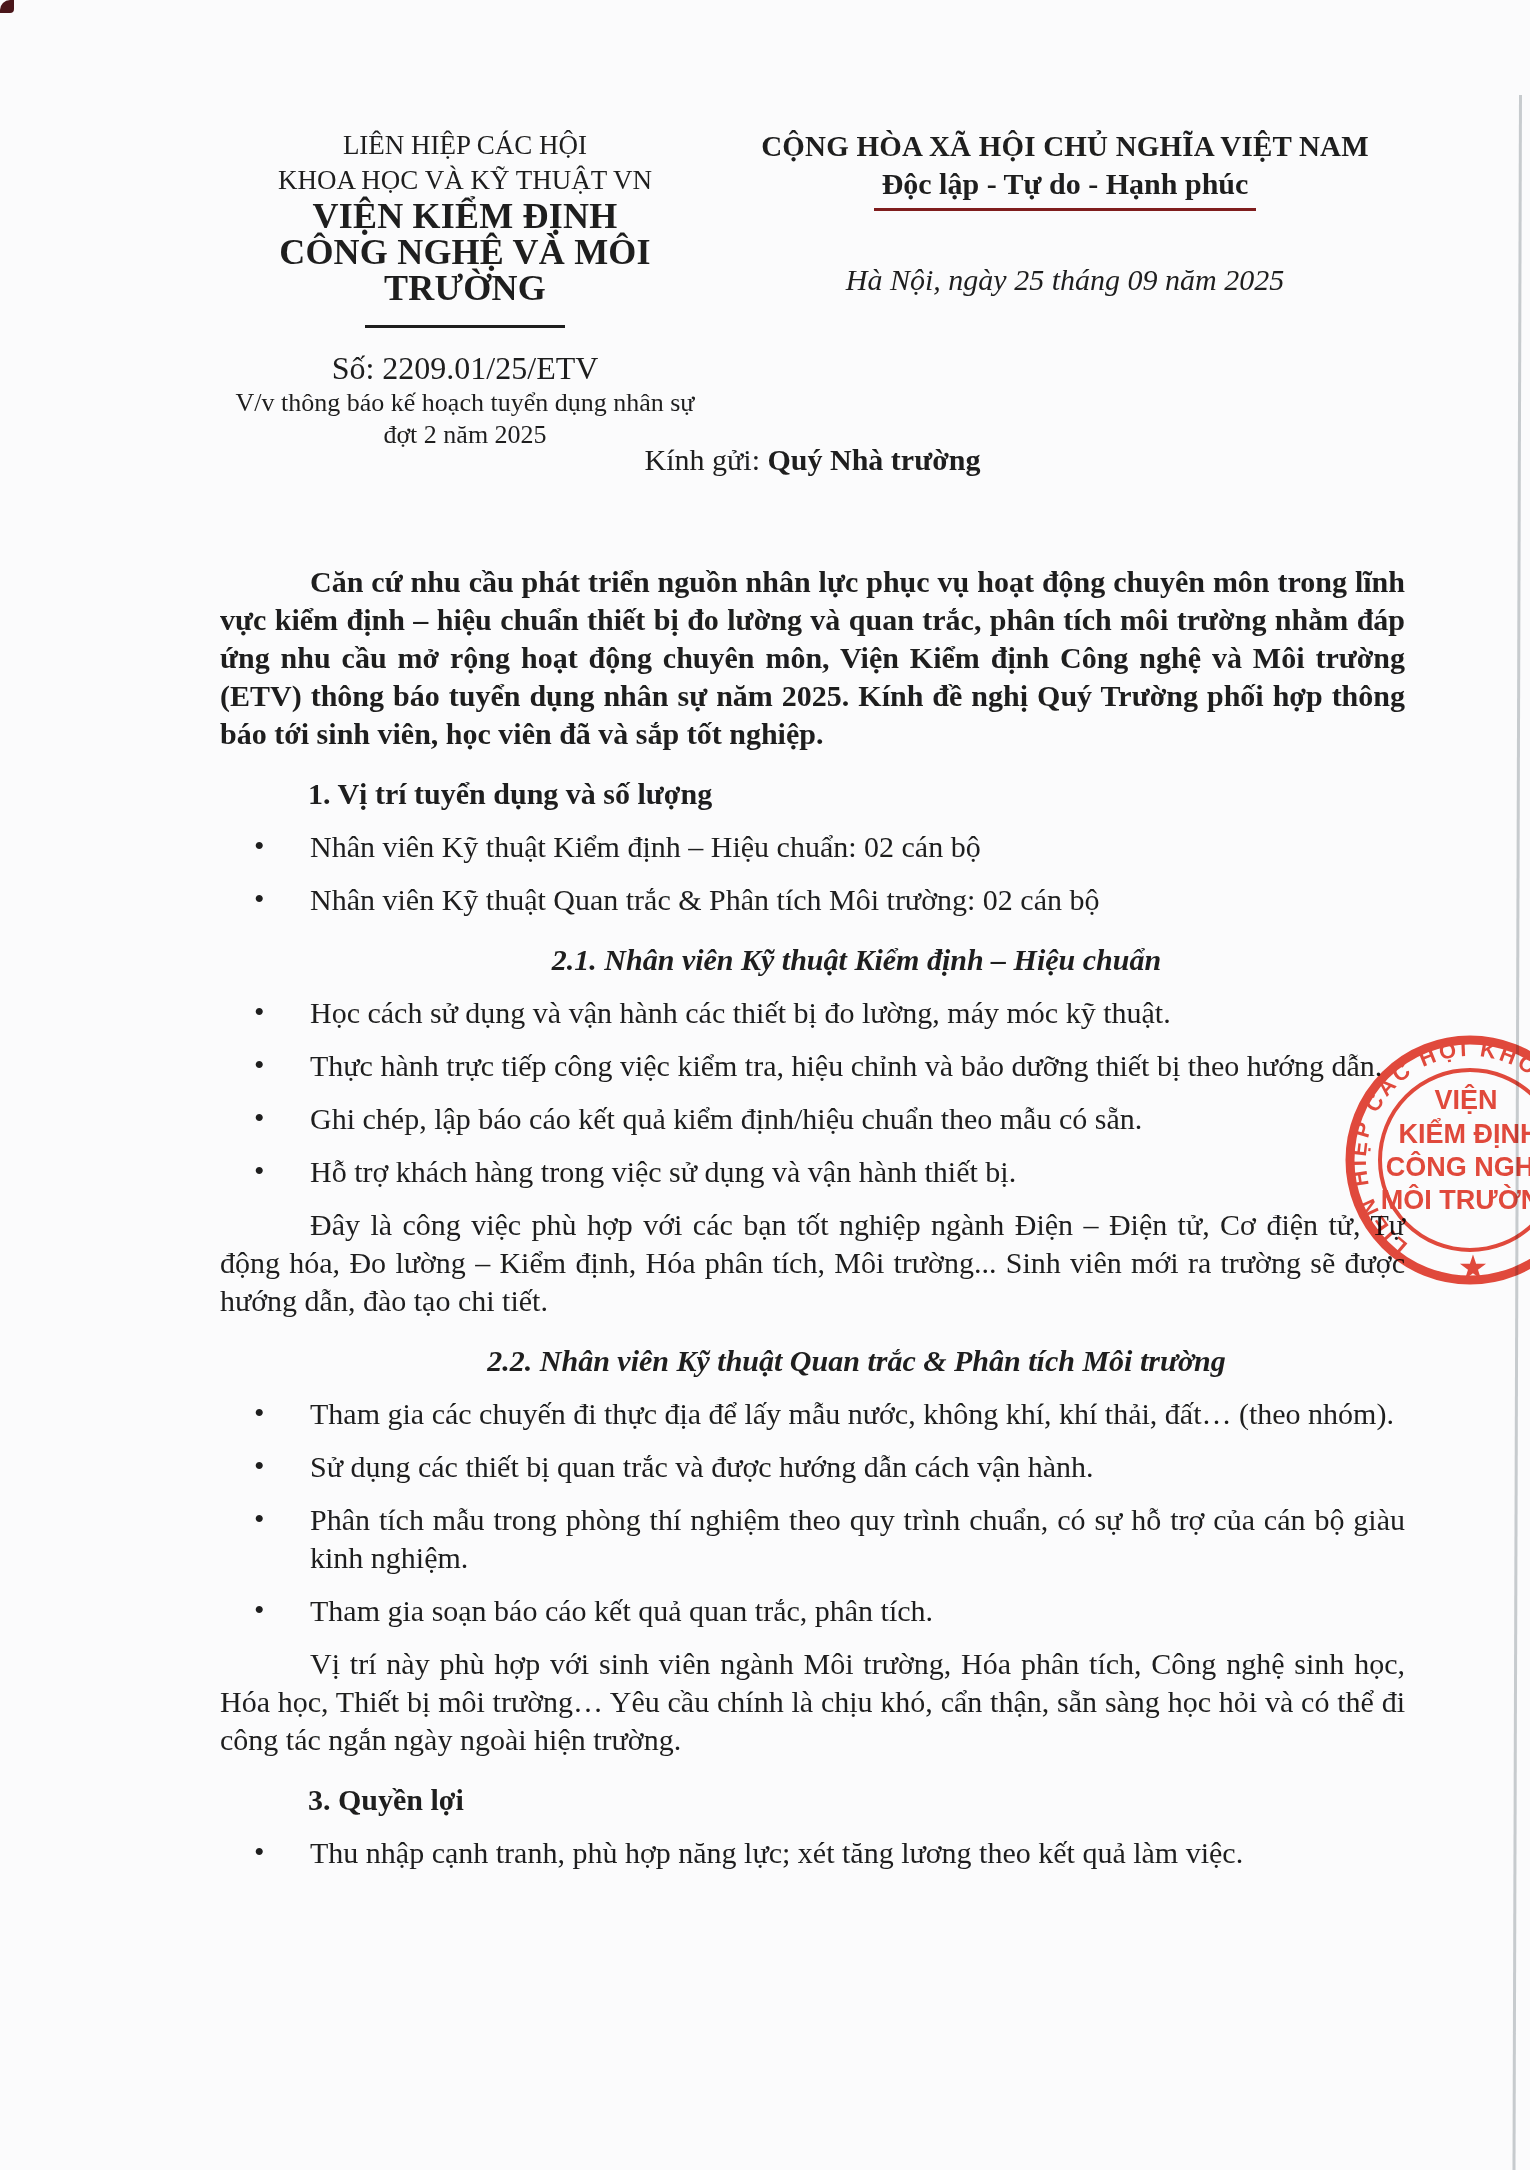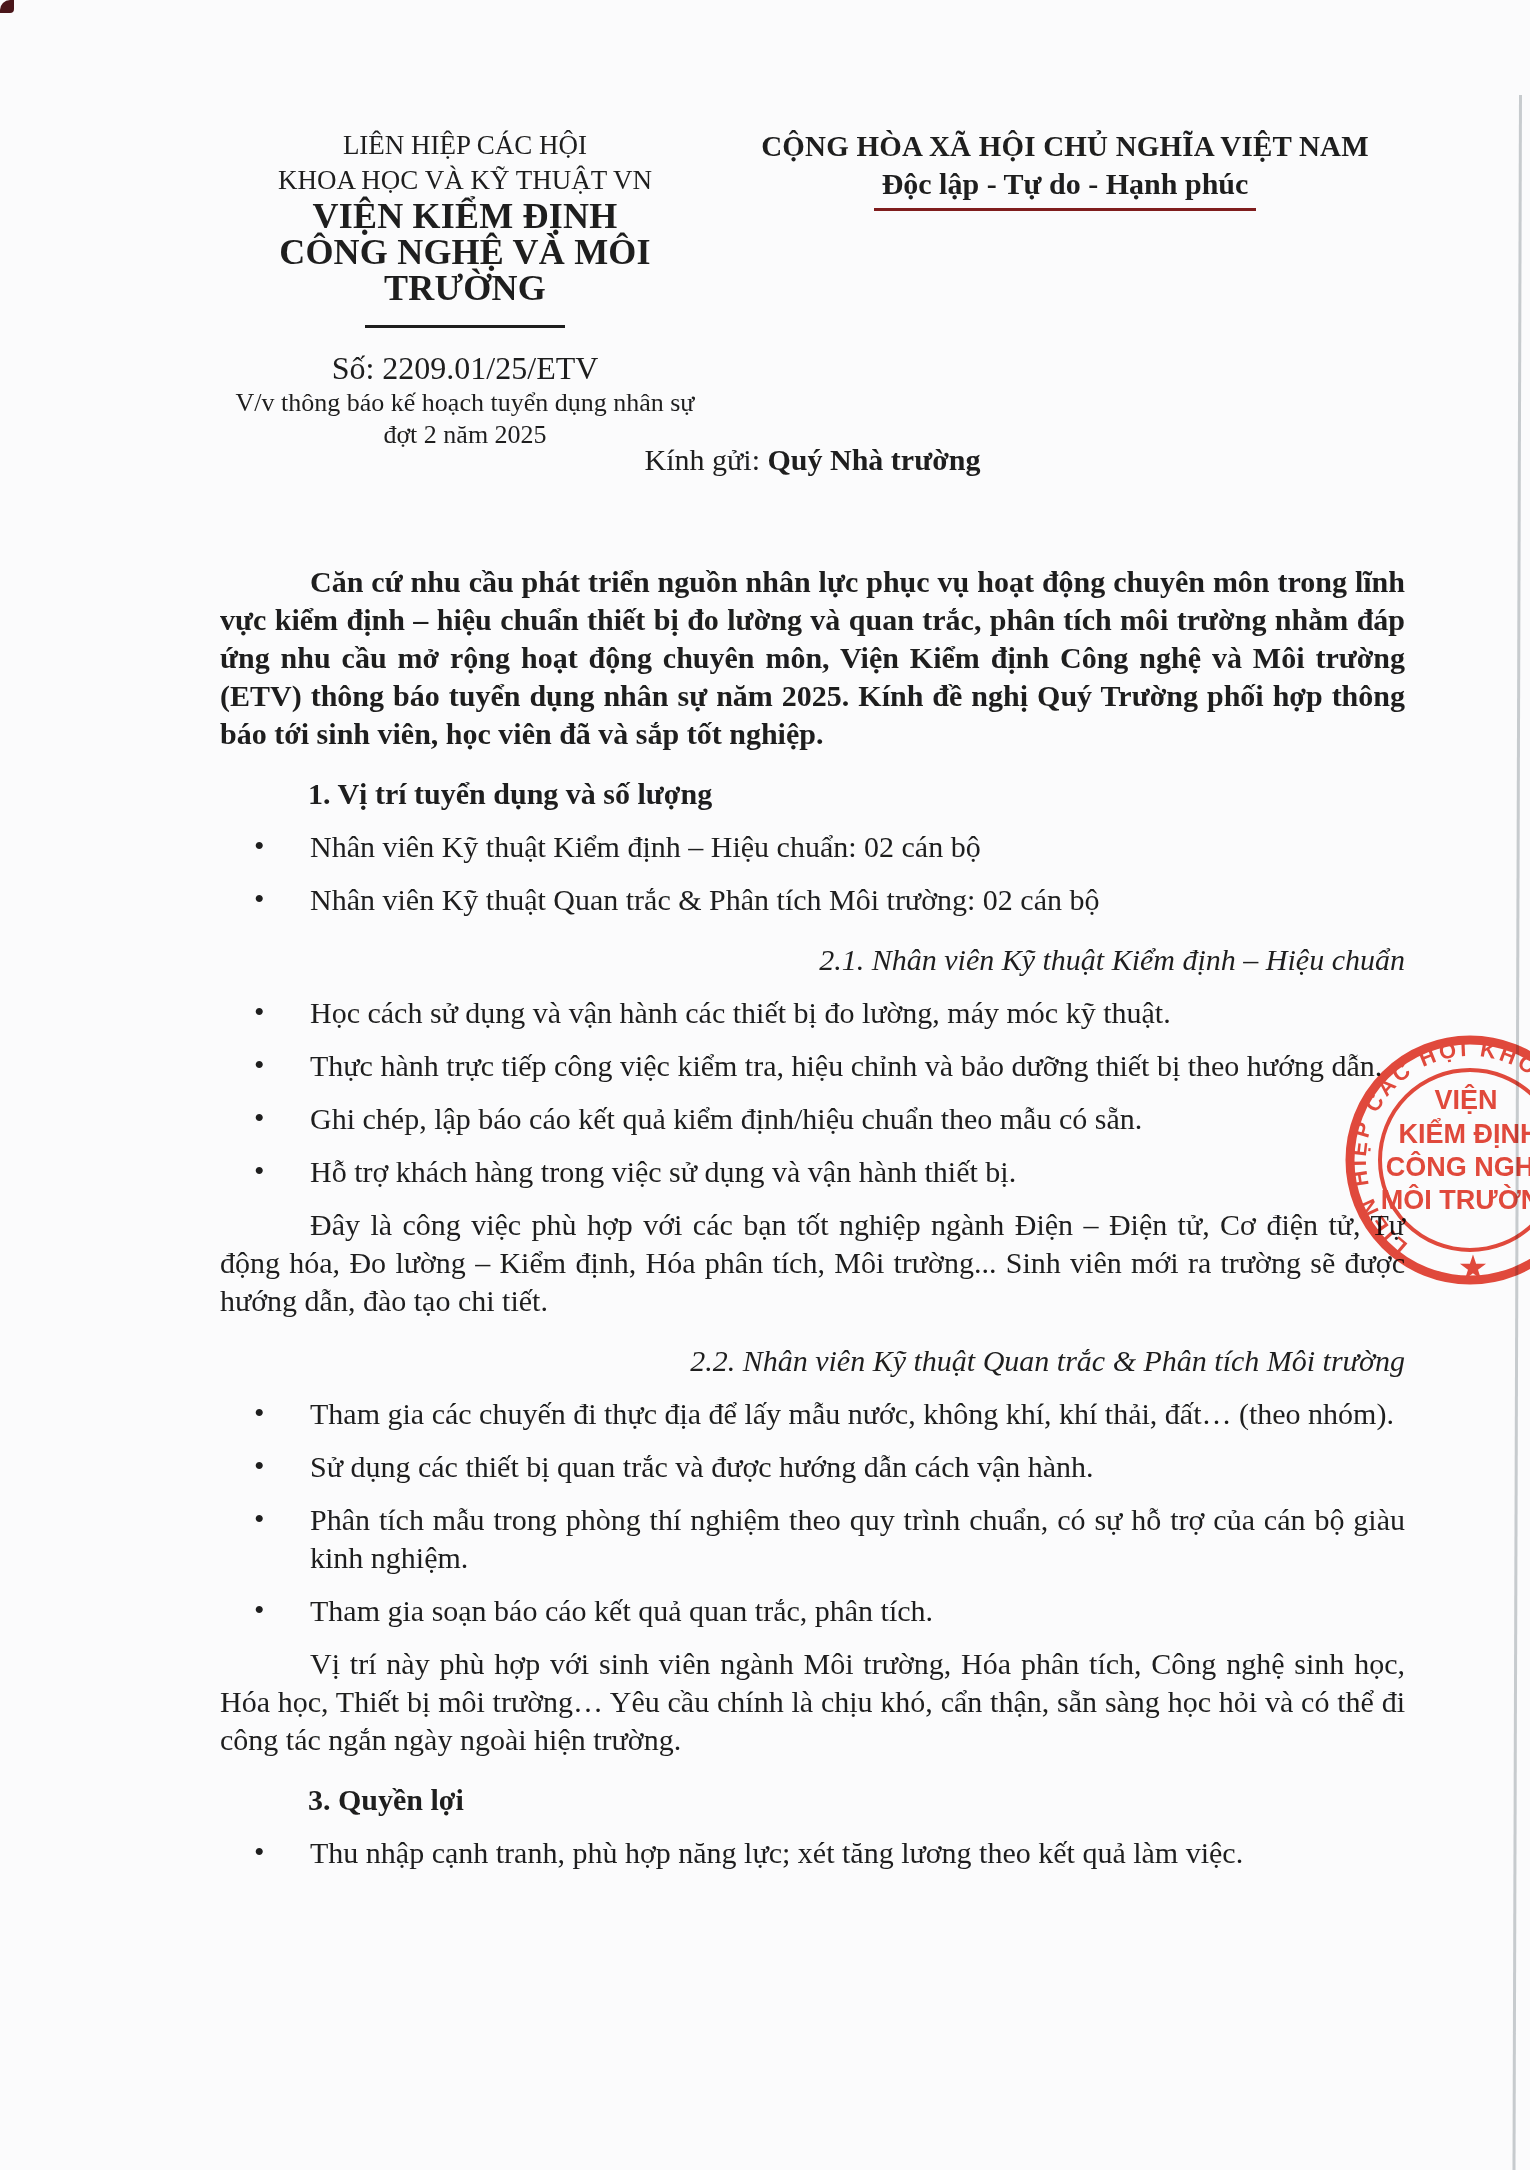--- a/index.html
+++ b/index.html
@@ -31,21 +31,21 @@
 
   
   .salutation{position:absolute;left:220px;top:443px;width:1185px;text-align:center;font-size:30px;}
   .salutation b{font-weight:bold;}
 
   
   .body-col{position:absolute;left:220px;top:563px;width:1185px;font-size:30px;line-height:38px;text-align:justify;}
   .body-col p{margin:15px 0 0 0;text-indent:90px;}
   .body-col p:first-child{margin-top:0;font-weight:bold;}
   .section-h{font-weight:bold;margin:22px 0 0 88px;text-align:left;}
-  .sub-h{font-weight:normal;font-style:italic;margin:22px 0 0 88px;text-align:right;}
+  .sub-h{font-weight:bold;font-style:italic;margin:22px 0 0 88px;text-align:center;}
   ul.blt{list-style:none;margin:0;padding:0;}
   ul.blt li{position:relative;padding-left:90px;margin-top:15px;}
   ul.blt li::before{content:"•";position:absolute;left:34px;top:-1px;font-size:30px;}
 
   
   .stamp{position:absolute;left:1340px;top:1026px;width:260px;height:272px;mix-blend-mode:multiply;opacity:.92;}
   .stamp text{font-family:"Liberation Sans","DejaVu Sans",sans-serif;font-weight:bold;}
 </style>
 </head>
 <body>
@@ -62,20 +62,21 @@
     <div class="org-bold">CÔNG NGHỆ VÀ MÔI TRƯỜNG</div>
     <div><span class="sep"></span></div>
     <div class="doc-number">Số: 2209.01/25/ETV</div>
     <div class="doc-subject">V/v thông báo kế hoạch tuyển dụng nhân sự</div>
     <div class="doc-subject">đợt 2 năm 2025</div>
   </div>
 
   <div class="hdr-right">
     <div class="national-title">CỘNG HÒA XÃ HỘI CHỦ NGHĨA VIỆT NAM</div>
     <div><span class="motto">Độc lập - Tự do - Hạnh phúc</span></div>
+    <div class="place-date">Hà Nội, ngày 25 tháng 09 năm 2025</div>
   </div>
 
   <div class="salutation">
     <span>Kính gửi: </span><b>Quý Nhà trường</b>
   </div>
 
   <div class="body-col">
     <p><span>Căn cứ nhu cầu phát triển nguồn nhân lực phục vụ hoạt động chuyên môn trong lĩnh vực </span><b>kiểm định – hiệu chuẩn thiết bị đo lường</b><span> và </span><b>quan trắc, phân tích môi trường</b><span> nhằm đáp ứng nhu cầu mở rộng hoạt động chuyên môn, Viện Kiểm định Công nghệ và Môi trường (ETV) thông báo tuyển dụng nhân sự năm 2025. Kính đề nghị Quý Trường phối hợp thông báo tới sinh viên, học viên đã và sắp tốt nghiệp.</span></p>
 
     <div class="section-h">1. Vị trí tuyển dụng và số lượng</div>

